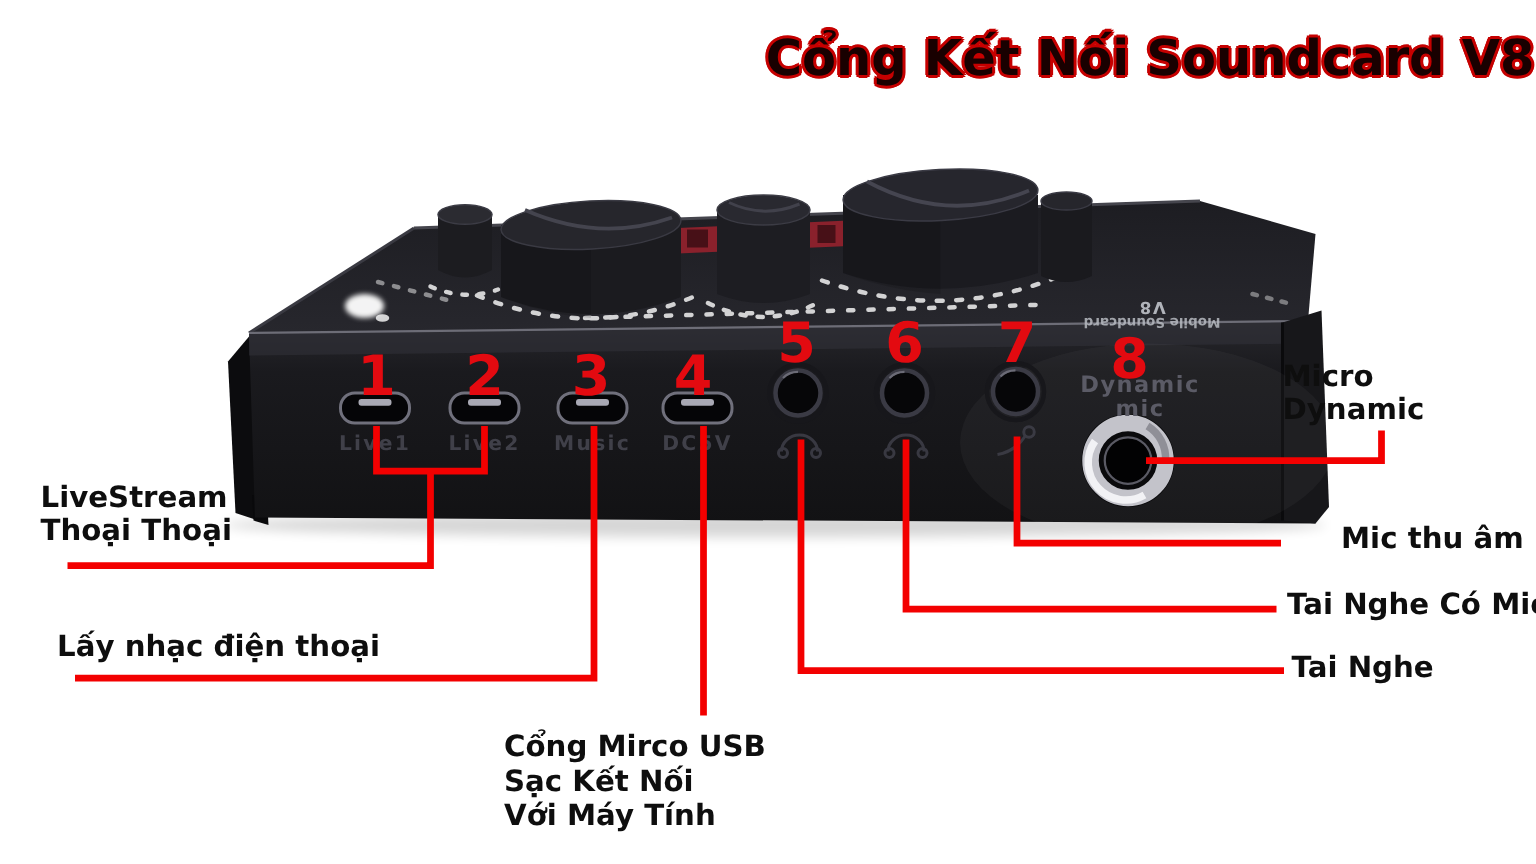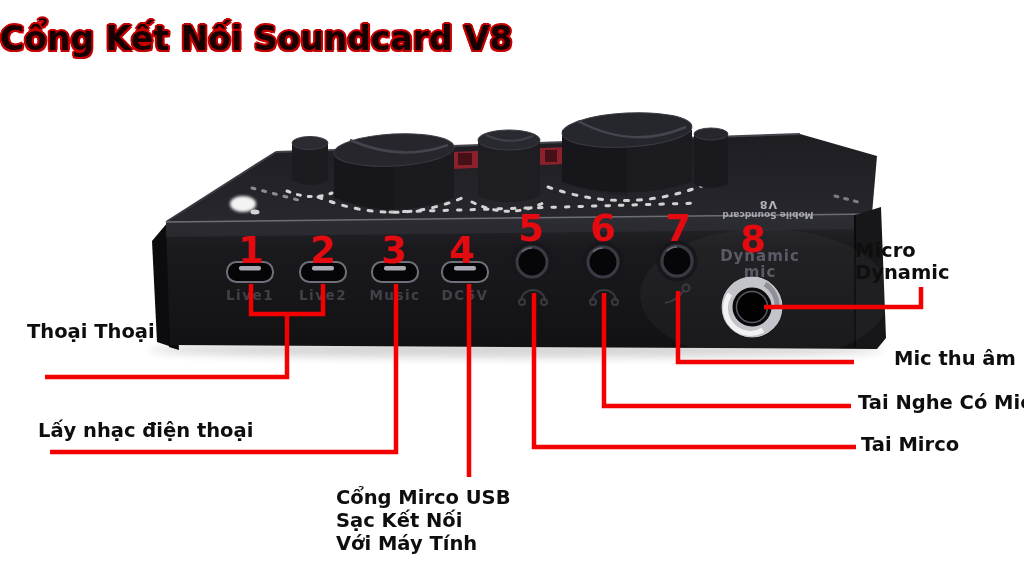--- a/index.html
+++ b/index.html
@@ -1,24 +1,24 @@
 <!DOCTYPE html>
 <html><head>
 <meta charset="utf-8">
 <style>
   html,body{margin:0;padding:0;background:#ffffff;}
   .stage{position:relative;width:1024px;height:576px;background:#ffffff;overflow:hidden;
          font-family:"DejaVu Sans",sans-serif;}
   .stage svg{position:absolute;left:0;top:0;}
   svg text{font-family:"DejaVu Sans",sans-serif;font-weight:bold;}
 
-  .title{position:absolute;left:0;top:19px;width:1000px;text-align:left;
+  .title{position:absolute;left:0;top:19px;width:1000px;text-align:right;
          font-size:33px;font-weight:bold;letter-spacing:0px;color:#190000;
          text-shadow:-2px 0 0 #c60000,2px 0 0 #c60000,0 -2px 0 #c60000,0 2px 0 #c60000,
-                     -1.5px -1.5px 0 #c60000,1.5px -1.5px 0 #c60000,-1.5px 1.5px 0 #c60000,1.5px 1.5px 0 #c60000;}
+                     -1.5px -1.5px 0 #c60000,1.5px -1.5px 0 #c60000,-1.5px 1.5px 0 #c60000,1.5px 1.5px 0 #c60000;padding-left:23px;}
 
   .lbl{position:absolute;font-size:19.5px;line-height:22px;font-weight:bold;color:#0e0e0e;white-space:nowrap;}
   .lbl span{display:block;}
   .ctr{text-align:left;}
   .usbpc{line-height:23px;}
 </style>
 </head>
 <body>
 
 <div class="stage">
@@ -197,20 +197,21 @@
       <path d="M534,293 L534,447 L856,447"></path>
       <path d="M604,293 L604,406 L851,406"></path>
       <path d="M678,291 L678,362 L854,362"></path>
       <path d="M764,307 L921,307 L921,287"></path>
     </g>
   </svg>
 
   <div class="title">Cổng Kết Nối Soundcard V8</div>
 
   <div class="lbl" style="left:27px;top:321px;">
+    <span>LiveStream</span>
     <span>Thoại Thoại</span>
   </div>
 
   <div class="lbl" style="left:38px;top:420px;">
     <span>Lấy nhạc điện thoại</span>
   </div>
 
   <div class="lbl ctr usbpc" style="left:336px;top:486px;width:260px;">
     <span>Cổng Mirco USB</span>
     <span>Sạc Kết Nối</span>
@@ -224,16 +225,16 @@
 
   <div class="lbl" style="left:858px;top:348px;margin-left:36px;">
     <span>Mic thu âm</span>
   </div>
 
   <div class="lbl" style="left:858px;top:392px;">
     <span>Tai Nghe Có Mic</span>
   </div>
 
   <div class="lbl" style="left:861px;top:434px;">
-    <span>Tai Mirco</span>
+    <span>Tai Nghe</span>
   </div>
 
 </div>
 
 </body></html>

